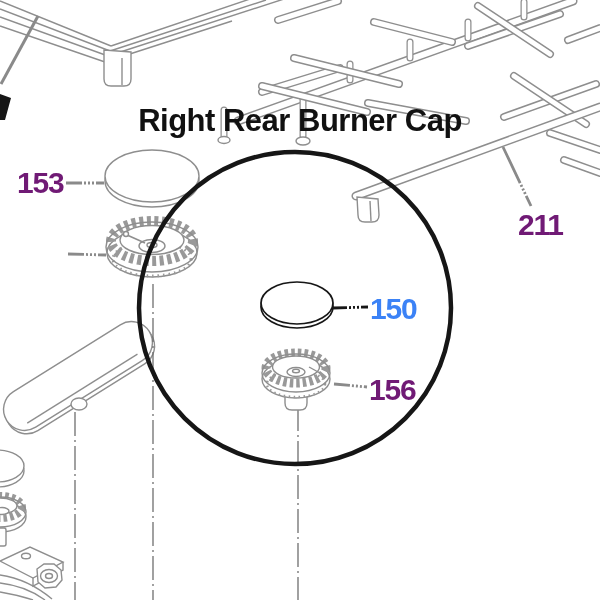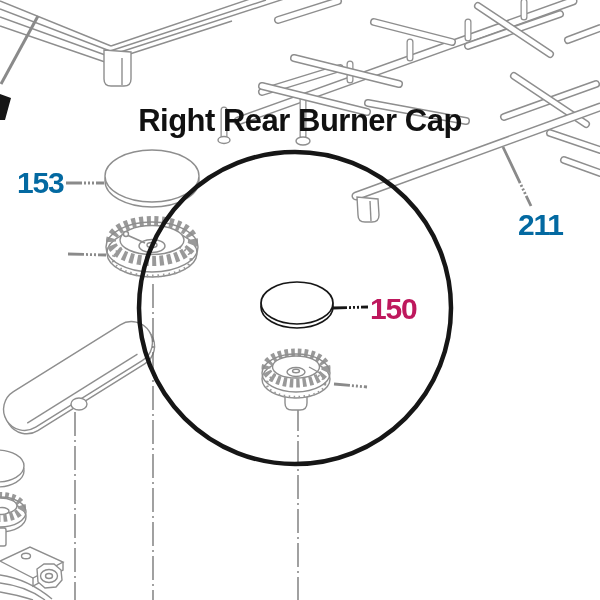--- a/index.html
+++ b/index.html
@@ -14,22 +14,22 @@
   .bar-o{stroke:#8e8e8e;stroke-width:8;stroke-linecap:round;fill:none;}
   .bar-i{stroke:#ffffff;stroke-width:5;stroke-linecap:round;fill:none;}
   .post-o{stroke:#8e8e8e;stroke-width:7;stroke-linecap:round;fill:none;}
   .post-i{stroke:#ffffff;stroke-width:4.5;stroke-linecap:round;fill:none;}
   .teeth{stroke:#999999;fill:none;}
   .ports{stroke:#9a9a9a;fill:none;}
   .leader-g{stroke:#8a8a8a;stroke-width:2.8;fill:none;stroke-dasharray:16 2 2 2 2 2 2 2 30;}
   .leader-k{stroke:#161616;stroke-width:2.8;fill:none;stroke-dasharray:14 2 2 2 2 2 2 2 30;}
   .dashln{stroke:#6f6f6f;stroke-width:1.3;fill:none;stroke-dasharray:24 4 2 4;}
   .plabel{position:absolute;font-weight:700;font-size:30px;letter-spacing:-1.2px;
-          color:#0369a1;white-space:nowrap;line-height:1.15;}
-  .plabel.hl{color:#be185d;}
+          color:#701a75;white-space:nowrap;line-height:1.15;}
+  .plabel.hl{color:#3b82f6;}
   .dtitle{position:absolute;left:300px;top:103px;transform:translateX(-50%);
           font-weight:700;font-size:31px;letter-spacing:-0.5px;color:#111111;
           white-space:nowrap;line-height:1.15;}
 </style>
 </head>
 <body>
 
 <div id="stage">
 
   <svg id="art" width="600" height="600" viewBox="0 0 600 600">
@@ -184,13 +184,14 @@
     <line class="leader-g" x1="334" y1="384" x2="367" y2="387"></line>
 
     <circle cx="295" cy="308" r="156" fill="none" stroke="#161616" stroke-width="4.5"></circle>
   </svg>
 
   <div class="dtitle">Right Rear Burner Cap</div>
 
   <div class="plabel" style="left:17px;top:166px">153</div>
   <div class="plabel" style="left:518px;top:208px">211</div>
   <div class="plabel hl" style="left:370px;top:292px">150</div>
+  <div class="plabel" style="left:369px;top:373px">156</div>
 </div>
 
 </body></html>

